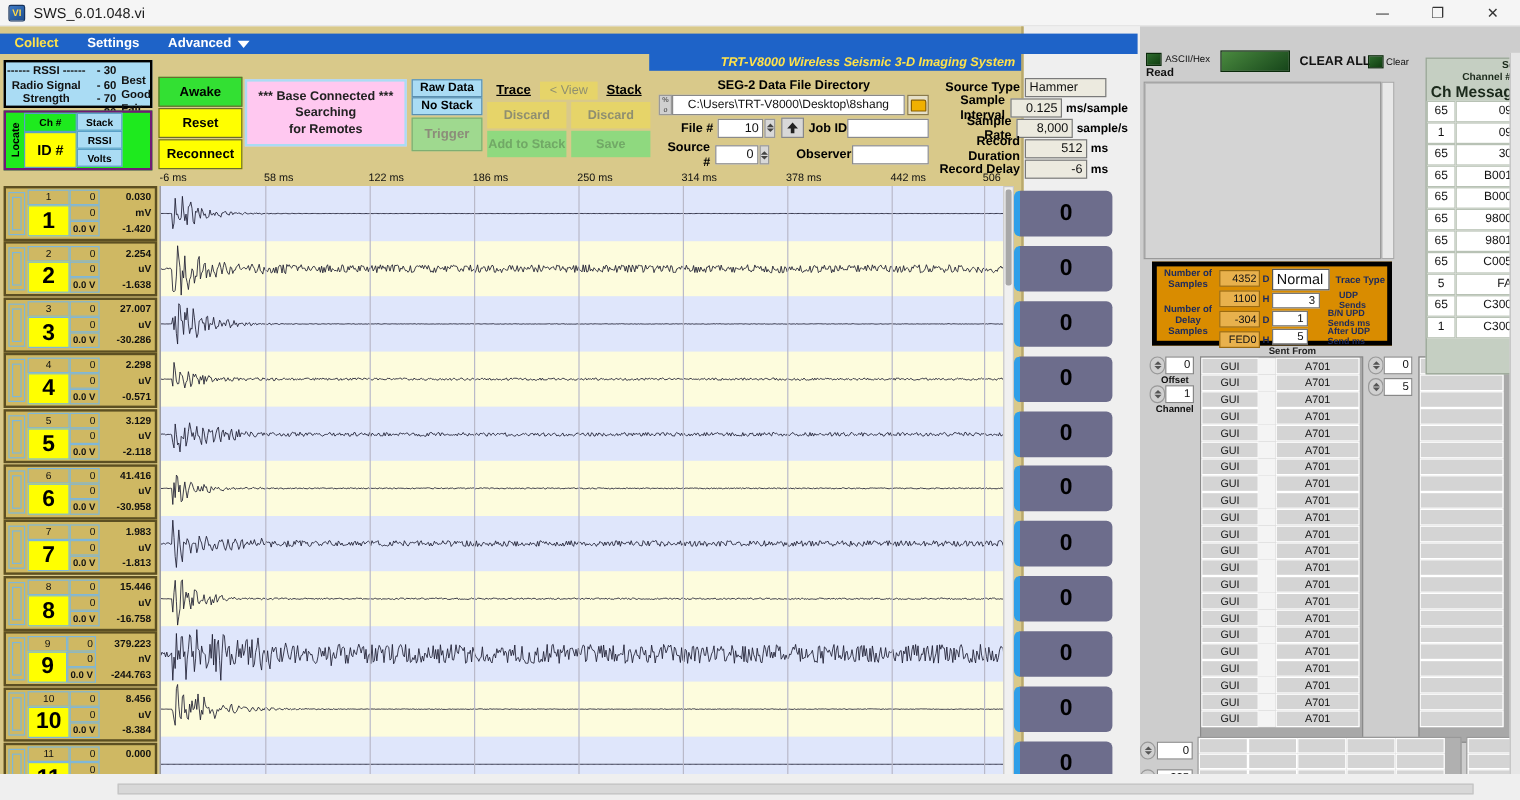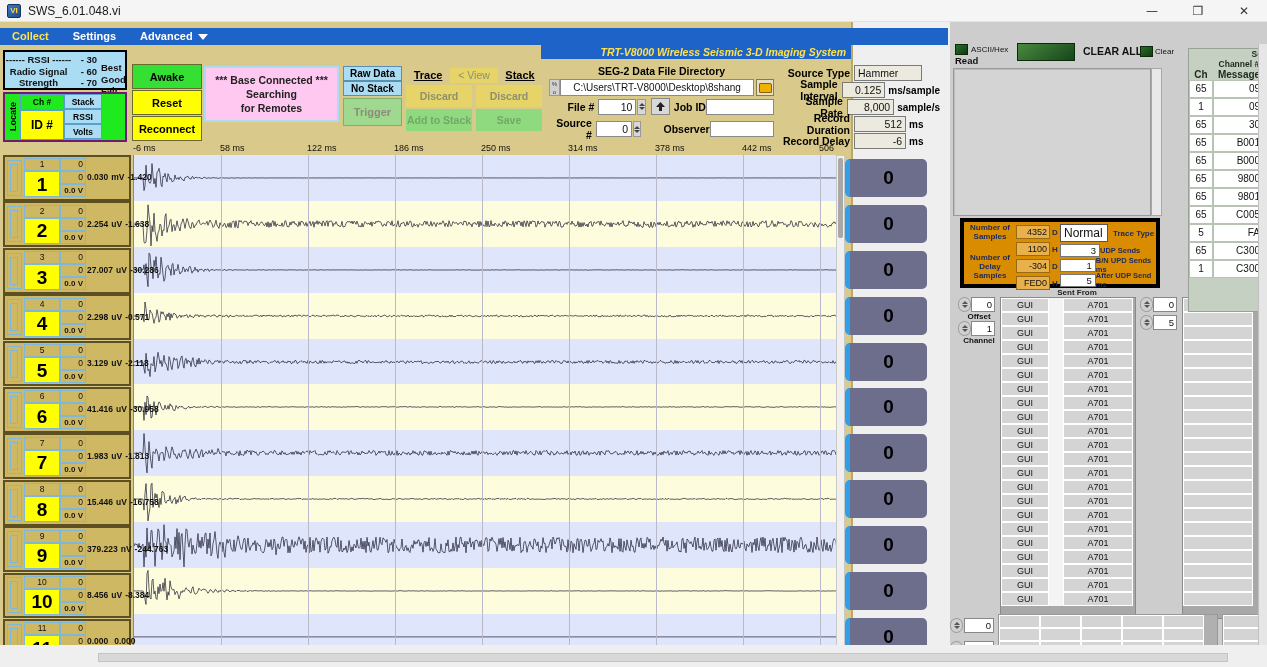--- a/index.html
+++ b/index.html
@@ -235,21 +235,21 @@
     height:26px; background:#ffff00; border:1px solid #7fb7d8;
     font-size:19px; font-weight:bold; color:#000;
     display:flex; align-items:center; justify-content:center; line-height:1;
   }
   .chan-stack { width:30px; display:flex; flex-direction:column; }
   .chan-stack div {
     height:13px; background:#cfb863; border:1px solid #7fb7d8;
     font-size:8.5px; text-align:right; padding-right:2px; color:#111; line-height:11px;
   }
   .chan-volts { font-weight:bold; font-size:8px !important; }
-  .chan-right { width:42px; display:flex; margin-left:1px; }
+  .chan-right { width:42px; display:flex; flex-direction:column; margin-left:12px; }
   .chan-right div {
     height:13px; font-size:8.5px; font-weight:bold; text-align:right;
     padding-right:3px; color:#111; line-height:13px;
   }
 
   
   #goldbottom { position:absolute; left:0; top:638px; width:948px; height:7px; background:#d9c98a; }
 
   
   #rightpane { position:absolute; left:950px; top:0; width:317px; height:645px; background:#cdcdcd; }
@@ -290,21 +290,21 @@
   #orange-right { width:100px; padding-top:2px; }
   #tracetype-box {
     width:48px; height:18px; background:#fff; border:1px solid #555;
     font-size:12px; color:#111; padding-left:3px; line-height:16px;
   }
   .trow { display:flex; align-items:center; height:14px; margin-top:1px; }
   .trow .tval {
     width:40px; height:13px; background:#fff; border:1px solid #777;
     font-size:9.5px; text-align:right; padding-right:3px; color:#111; line-height:11px;
   }
-  .trow .tlab { font-size:7.5px; font-weight:bold; color:#1b2a5e; padding-left:0; }
+  .trow .tlab { font-size:7.5px; font-weight:bold; color:#1b2a5e; padding-left:16px; }
   #tt-label { font-size:8px; font-weight:bold; color:#1b2a5e; padding-left:5px; }
 
   
   .sf-title { font-size:8px; font-weight:bold; color:#222; text-align:center; }
   .sfspin {
     width:13px; height:15px; background:#d0d0d0; border:1px solid #999; border-radius:7px;
     display:flex; flex-direction:column; align-items:center; justify-content:center;
   }
   .sfspin i { width:0;height:0;border-left:3px solid transparent;border-right:3px solid transparent; }
   .sfspin i.up { border-bottom:3px solid #555; margin-bottom:1px; }
@@ -320,21 +320,21 @@
   .sf-gap { width:14px; background:#f4f4f4; }
   .sf-c2 { width:70px; background:#d4d4d4; border:1px solid #fff; font-size:9px; text-align:center; color:#111; line-height:12px; }
   .sf-c2e { width:70px; background:#d4d4d4; border:1px solid #fff; height:14px; }
 
   
   #msgtable {
     position:absolute; left:238px; top:26px; width:78px; height:264px;
     background:#c5cfc2; border:1px solid #97a394;
   }
   #msg-head { font-size:8.5px; font-weight:bold; color:#1b2a1b; text-align:right; padding-right:3px; line-height:10px; }
-  #msg-colhead { display:flex; font-size:10px; font-weight:bold; color:#1b2a1b; }
+  #msg-colhead { display:flex; font-size:13px; font-weight:bold; color:#1b2a1b; }
   #msg-colhead .h1 { width:24px; text-align:center; }
   #msg-colhead .h2 { width:52px; text-align:center; }
   .msg-row { display:flex; height:18px; }
   .msg-ch {
     width:24px; background:#fff; border:1px solid #b8c2b5;
     font-size:10px; text-align:center; color:#111; line-height:16px;
   }
   .msg-msg {
     width:52px; background:#fff; border:1px solid #b8c2b5;
     font-size:10px; text-align:right; padding-right:4px; color:#111; line-height:16px;

